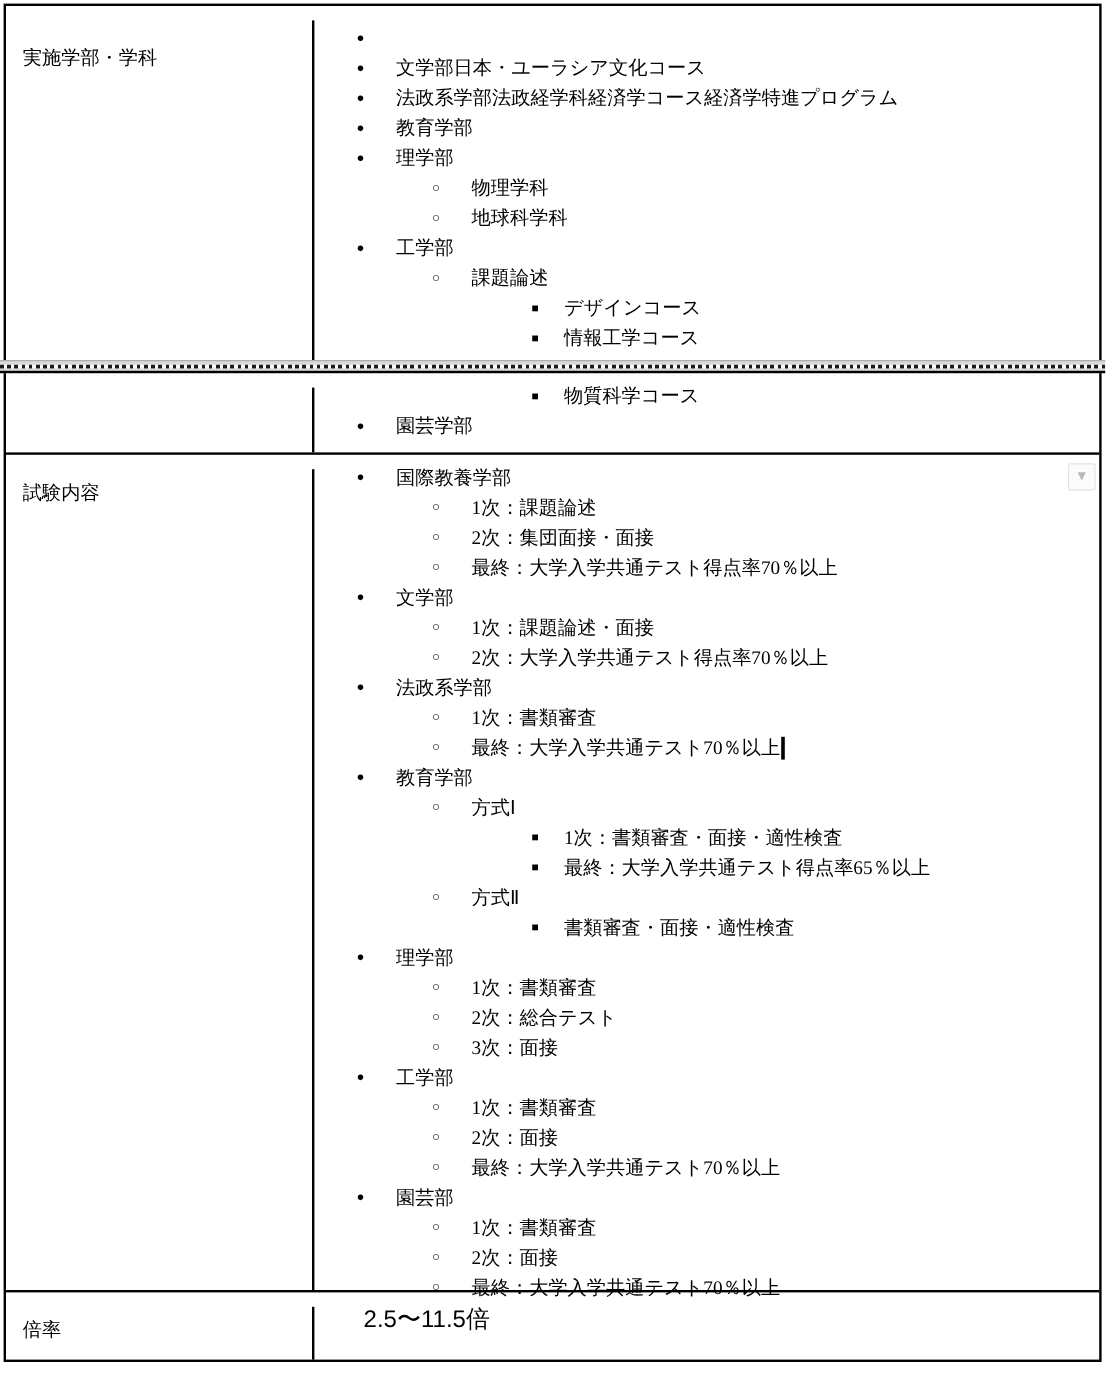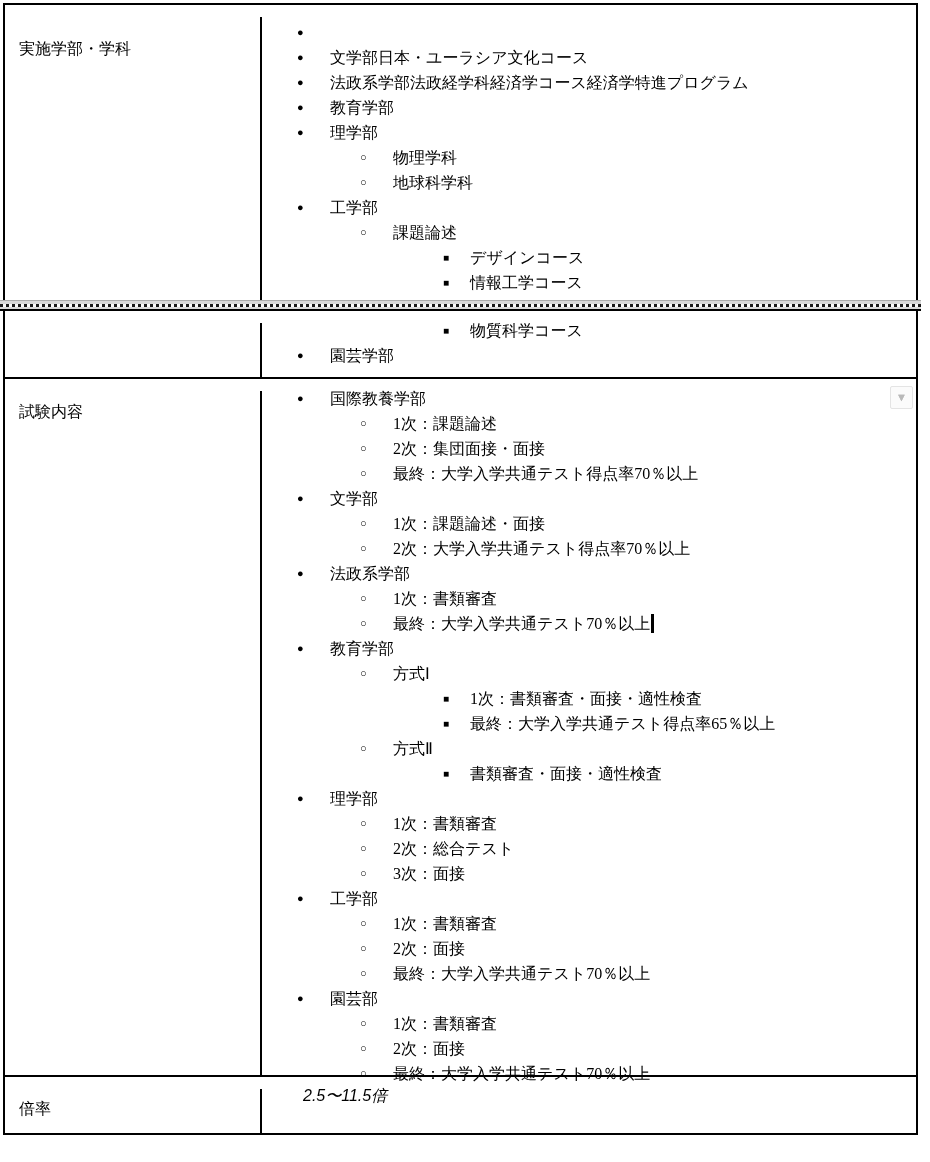--- a/index.html
+++ b/index.html
@@ -97,23 +97,22 @@
     cursor: pointer;
   }
   .ddbtn .tri {
     color: #b9b9b9;
     font-size: 11px;
     line-height: 11px;
     text-shadow: 0 0 0 #b9b9b9;
   }
 
   .ratio-cell {
-    font-size: 16px;
+    font-size: 20px;
     padding: 9px 0 0 8px;
-    font-style: italic;
   }
 </style>
 </head>
 <body>
 
 <div class="tbl">
 
   <div class="row row1">
     <div class="cell-l">
       <span>実施学部・学科</span>

